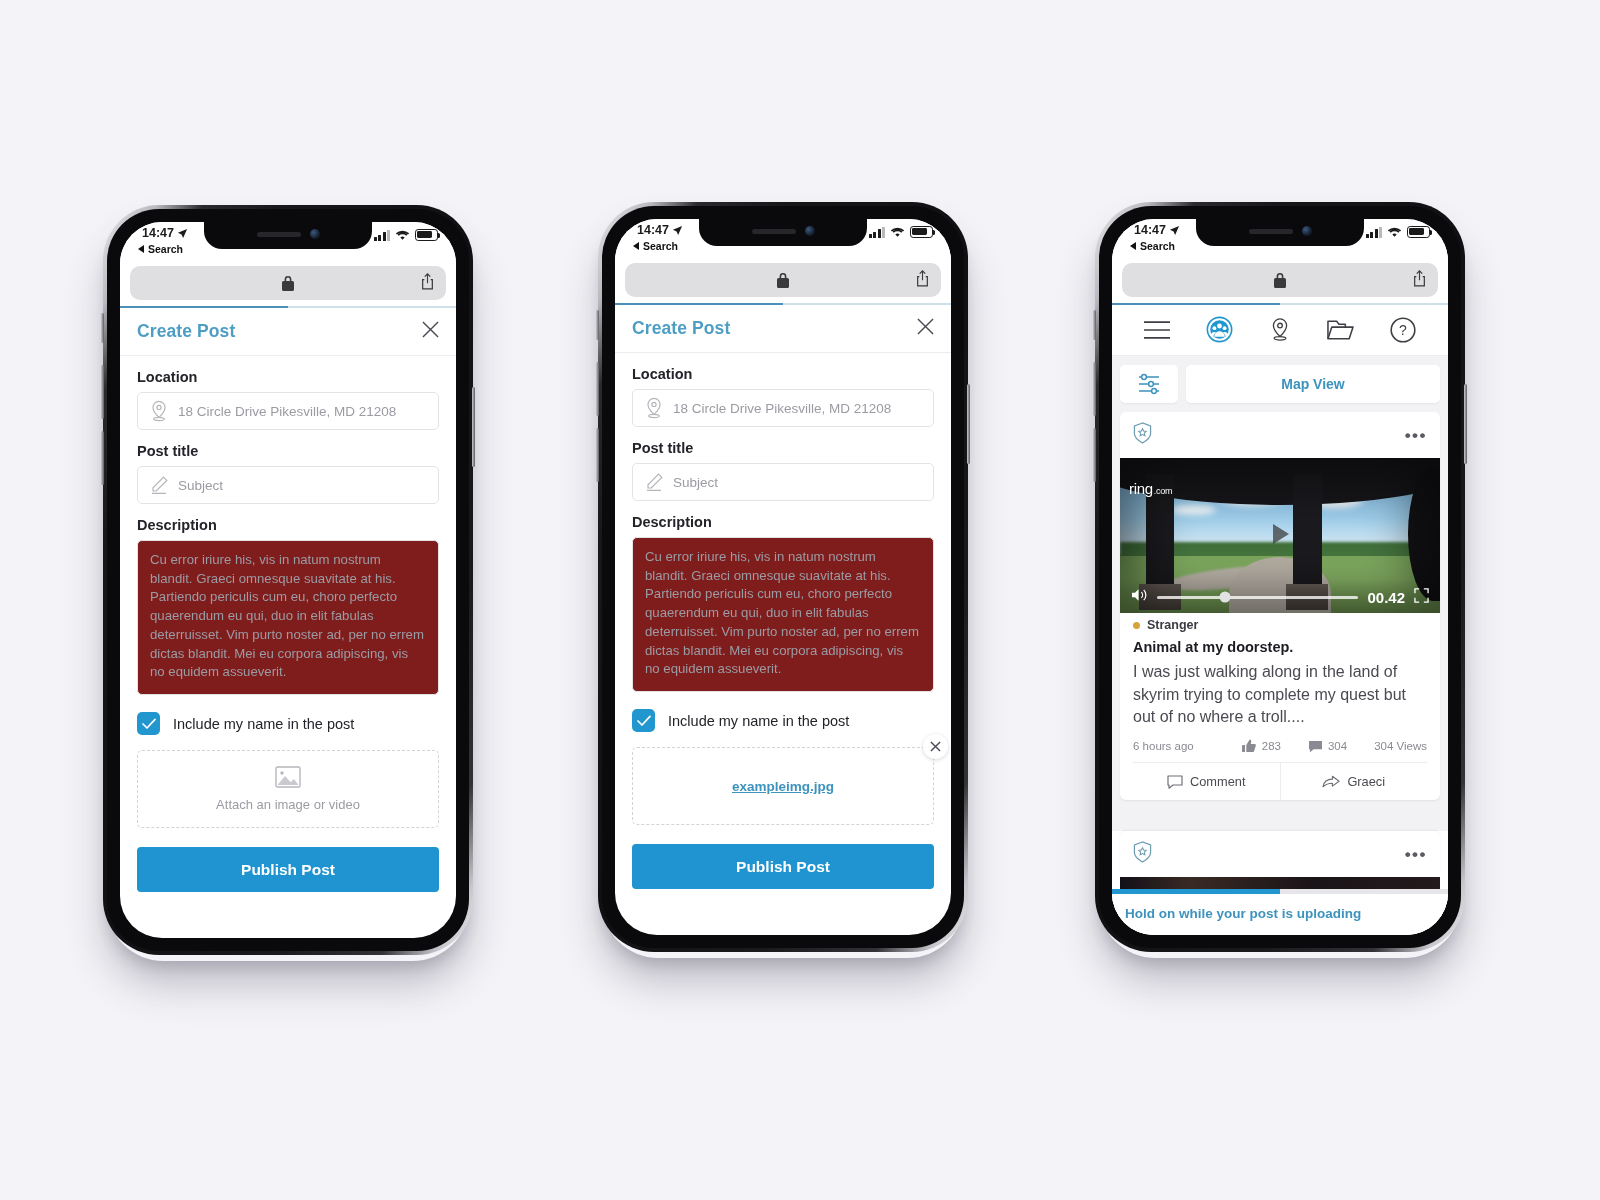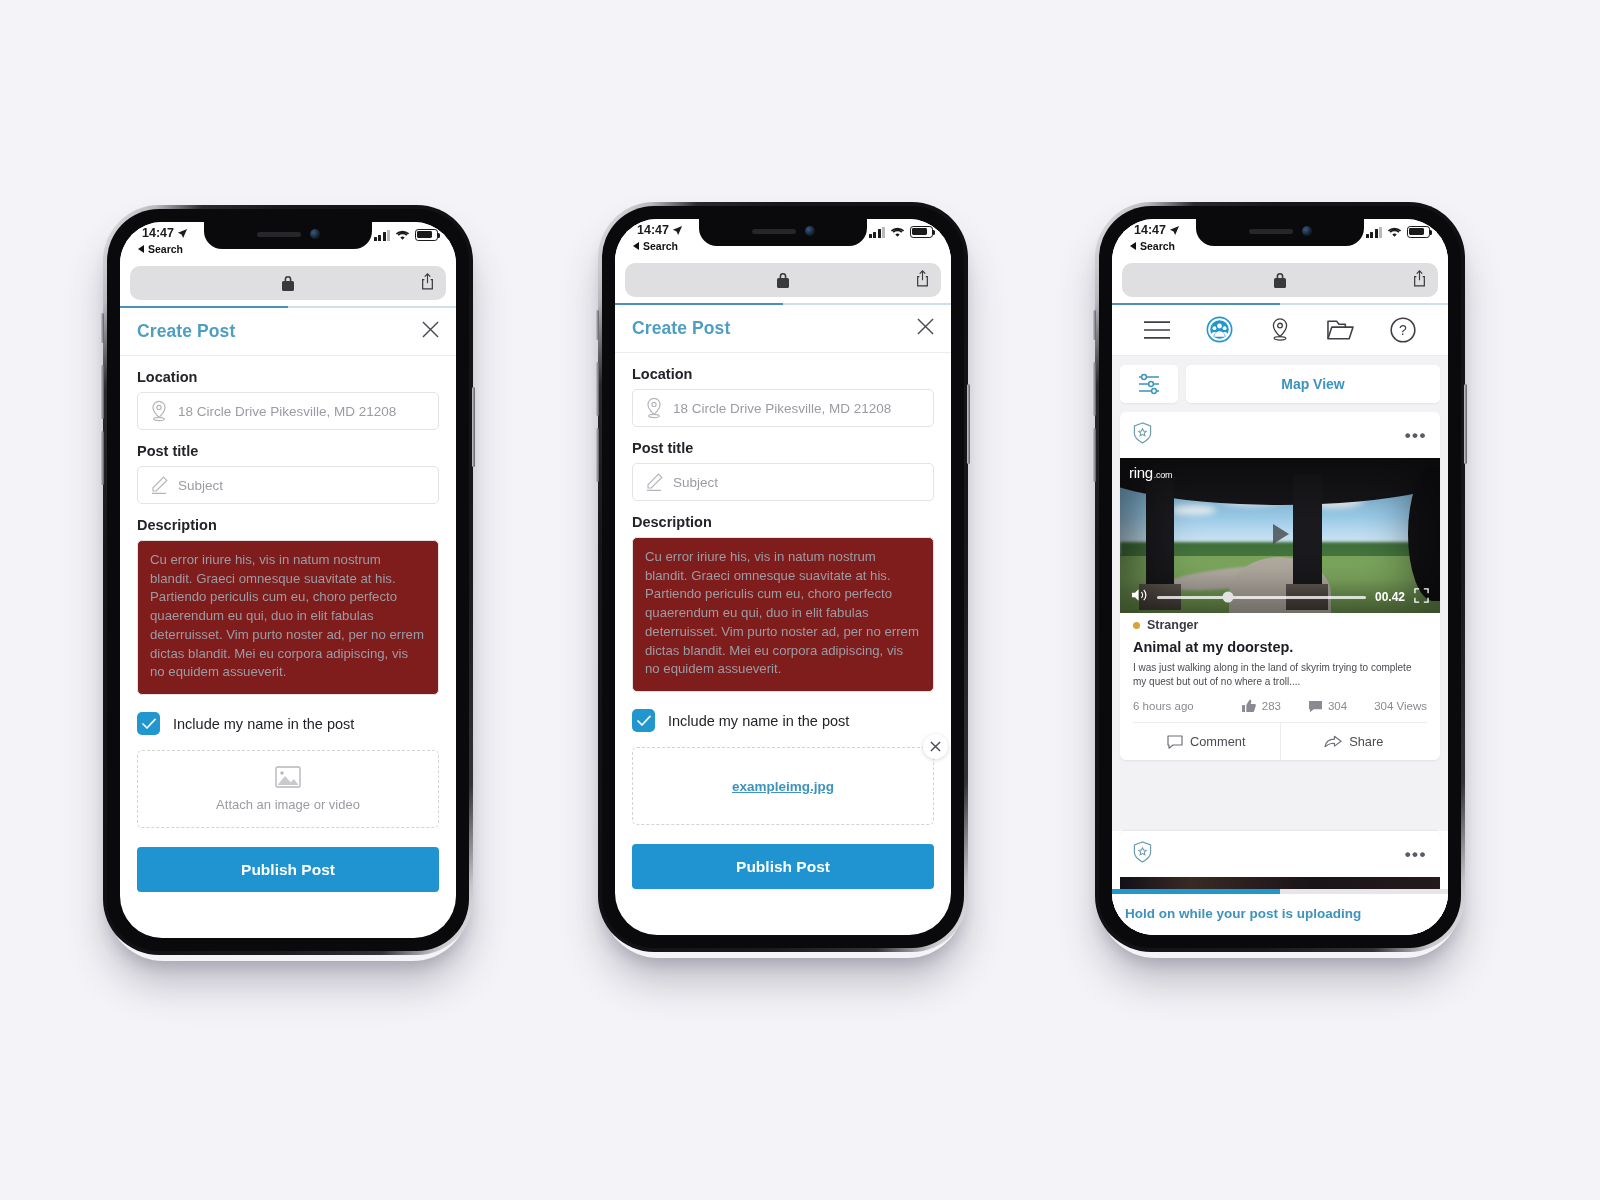--- a/index.html
+++ b/index.html
@@ -174,36 +174,36 @@
   .v-roof { position: absolute; left: -14%; right: -14%; top: -30%; height: 60%;
      background: #17161a; border-radius: 0 0 50% 50%; }
   .v-col { position: absolute; top: 10%; width: 9%; height: 78%; background: #1b1a1e; }
   .v-col.c1 { left: 8%; } .v-col.c2 { left: 54%; }
   .v-base { position: absolute; bottom: 2%; width: 13%; height: 17%;
      background: linear-gradient(#6b625a,#4e4740); }
   .v-base.b1 { left: 6%; } .v-base.b2 { left: 52%; }
   .v-side { position: absolute; right: -6%; top: 6%; width: 16%; height: 86%; background: #141317;
      border-radius: 50% 0 0 50%; }
   .v-vignette { position: absolute; inset: 0; box-shadow: inset 0 0 52px 22px rgba(0,0,0,.55); }
-  .v-ring { position: absolute; left: 9px; top: 6px; color: #fff; font-size: 15px;
+  .v-ring { position: absolute; left: 9px; top: 22px; color: #fff; font-size: 15px;
      font-weight: 300; letter-spacing: -.3px; display: flex; align-items: baseline; gap: 1px; }
   .v-ring b { font-size: 9px; font-weight: 400; }
   .v-play { position: absolute; left: 50%; top: 50%; transform: translate(-50%,-50%); opacity: .85; }
   .v-ctrl { position: absolute; left: 0; right: 0; bottom: 6px; display: flex; align-items: center;
      gap: 9px; padding: 0 11px; }
   .scrub { flex: 1; height: 3px; background: rgba(255,255,255,.78); border-radius: 2px; position: relative; }
   .scrub i { position: absolute; left: 34%; top: 50%; transform: translate(-50%,-50%);
      width: 11px; height: 11px; border-radius: 50%; background: #e2e2e2; display: block; }
-  .v-time { color: #fff; font-size: 12px; font-weight: 700; }
+  .v-time { color: #fff; font-size: 15px; font-weight: 700; }
 
   .card-body { padding: 5px 13px 0; }
   .author { display: flex; align-items: center; gap: 7px; font-size: 12.5px; font-weight: 700; color: #3b3b42; }
   .dot-y { width: 7px; height: 7px; border-radius: 50%; background: #d8a43a; }
   .post-title { font-size: 14.5px; font-weight: 700; color: #1c1c22; margin: 7px 0 6px; }
-  .post-text { font-size: 10px; line-height: 1.42; color: #4a4a52; }
+  .post-text { font-size: 16px; line-height: 1.42; color: #4a4a52; }
   .stats { display: flex; align-items: center; gap: 7px; margin: 10px 0 9px; font-size: 11.5px; color: #8a8a92; }
   .stat { display: flex; align-items: center; gap: 5px; justify-content: flex-end; }
   .actions { display: flex; border-top: 1px solid #ececed; }
   .action { flex: 1; display: flex; align-items: center; justify-content: center; gap: 7px;
      padding: 11px 0; font-size: 12.8px; color: #4a4a52; }
   .action + .action { border-left: 1px solid #ececed; }
 
   .uploadwrap { position: absolute; left: 0; right: 0; bottom: 0; background: #fff; z-index: 15; }
   .up-card { background: #fff; border-radius: 6px 6px 0 0; box-shadow: 0 -1px 2px rgba(0,0,0,.05);
              margin: 0 8px; }
@@ -655,21 +655,21 @@
                   <span class="action">
                     <svg width="16" height="14" viewBox="0 0 16 14">
                         <path d="M1 1h14v9H6l-4 3.2V10H1z" fill="none" stroke="#6f6f77" stroke-width="1.2" stroke-linejoin="round"></path>
                       </svg>
                     <span>Comment</span>
                   </span>
                   <span class="action">
                     <svg width="18" height="14" viewBox="0 0 19 14">
                         <path d="M1 12c1-5.5 5-8 10-8V1l7 5.2-7 5.2V8.3c-4 0-7 1-10 3.7z" fill="none" stroke="#6f6f77" stroke-width="1.2" stroke-linejoin="round"></path>
                       </svg>
-                    <span>Share</span>
+                    <span>Graeci</span>
                   </span>
                 </div>
               </div>
             </div>
           </div>
 
           <div class="uploadwrap">
             <div class="up-card">
               <div class="up-head">
                 <span>

